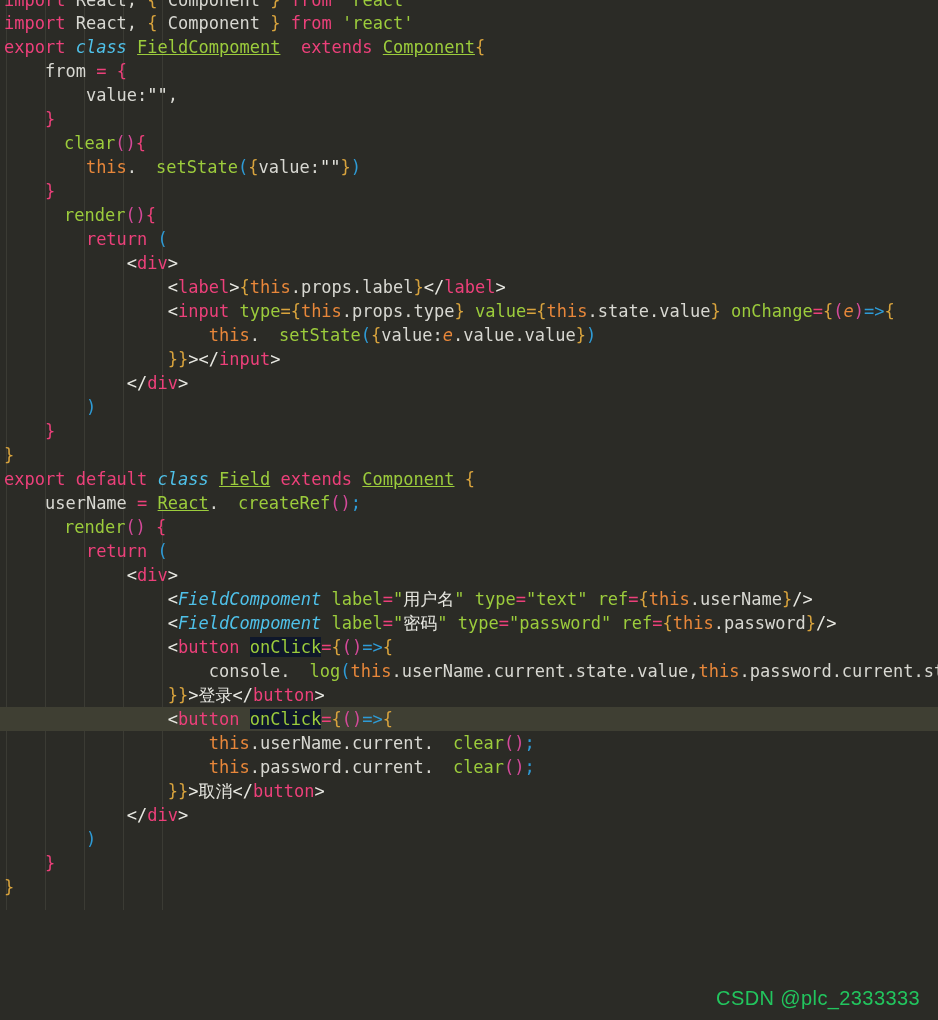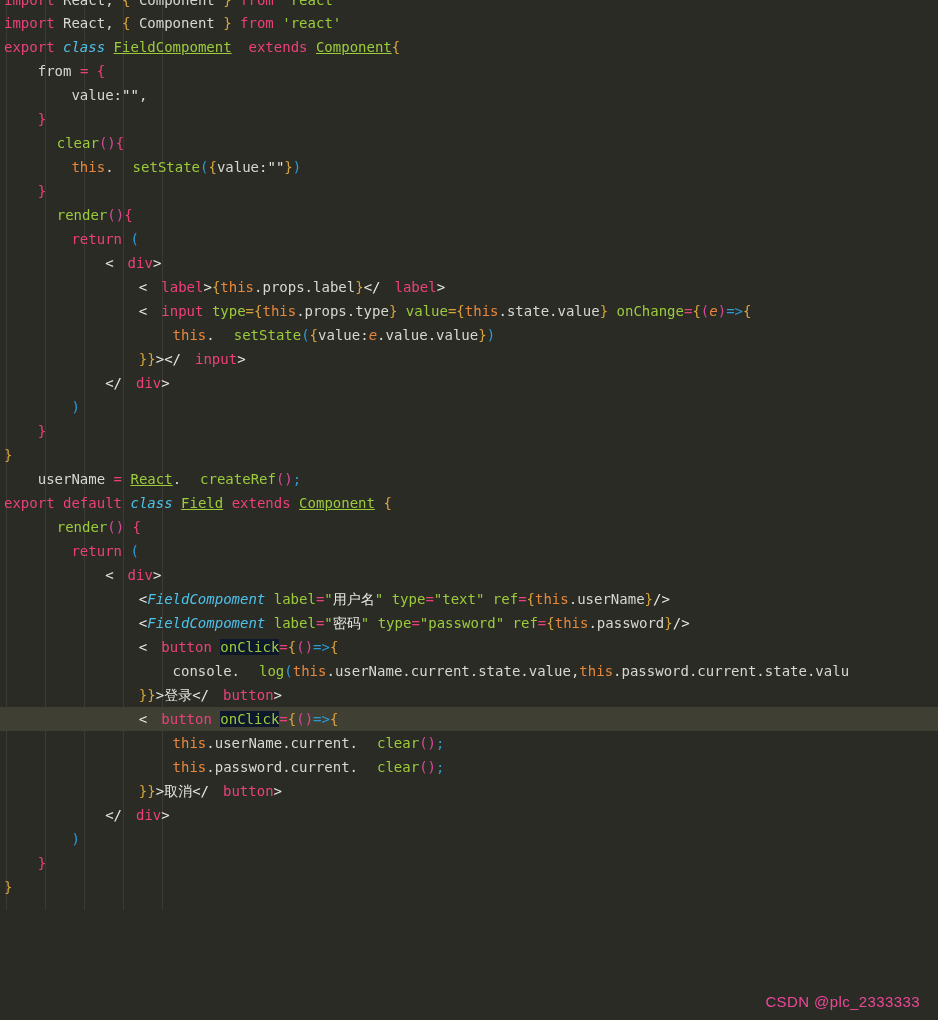--- a/index.html
+++ b/index.html
@@ -43,21 +43,21 @@
     position: absolute;
     top: 0;
     left: 0;
     width: 938px;
   }
 
   .line {
     position: relative;
     height: 24px;
     line-height: 24px;
-    font-size: 14px;
+    font-size: 17px;
     white-space: pre;
     color: #d8d8d2;
     padding-left: 4px;
     letter-spacing: 0px;
   }
   .line.current {
     background: #3f3f33;
   }
   .line.clipped-top {
     height: 11px;
@@ -73,33 +73,33 @@
   .plain   { color: #d8d8d2; }
   .str     { color: #9ccc3c; }           
   .strw    { color: #e8e8e2; }           
   .this    { color: #e8873a; font-style: normal; }  
   .thisi   { color: #e8873a; font-style: italic; }
   .brace   { color: #ec407a; }           
   .brace-y { color: #d8a33d; }           
   .paren   { color: #2e9bd6; }           
   .paren-p { color: #d44a9a; }           
   .attr    { color: #9ccc3c; text-align: right; }           
-  .tag     { color: #ec407a; margin-left: 14px; }           
+  .tag     { color: #ec407a; }           
   .tagc    { color: #4fc1e9; font-style: italic; } 
   .angle   { color: #e8e8e2; }
   .sel     { background: #0f172a; }      
   .cjk     { font-family: "DejaVu Sans", "Liberation Sans", sans-serif; color: #e8e8e2; }
 
   .watermark {
     position: absolute;
     right: 18px;
     bottom: 10px;
     font-family: "Liberation Sans", sans-serif;
-    font-size: 15px;
-    color: #ec4899;
+    font-size: 20px;
+    color: #22c55e;
     letter-spacing: 0.4px;
   }
 </style>
 </head>
 <body>
 
 <div id="editor">
 
   <div class="indent-guides">
     <div class="iguide" style="left:6px"></div>
@@ -144,23 +144,23 @@
     <div class="line">                <span class="brace-y">}}</span><span class="angle">&gt;&lt;/</span><span class="tag">input</span><span class="angle">&gt;</span></div>
 
     <div class="line">            <span class="angle">&lt;/</span><span class="tag">div</span><span class="angle">&gt;</span></div>
 
     <div class="line">        <span class="paren">)</span></div>
 
     <div class="line">    <span class="brace">}</span></div>
 
     <div class="line"><span class="brace-y">}</span></div>
 
+    <div class="line"><span class="kw">export</span> <span class="kw">default</span> <span class="kw2">class</span> <span class="cls">Field</span> <span class="kw">extends</span> <span class="cls">Component</span> <span class="brace-y">{</span></div>
+
     <div class="line">    <span class="plain">userName</span> <span class="brace">=</span> <span class="cls">React</span><span class="plain">.</span><span class="fn">createRef</span><span class="paren-p">()</span><span class="paren">;</span></div>
-
-    <div class="line"><span class="kw">export</span> <span class="kw">default</span> <span class="kw2">class</span> <span class="cls">Field</span> <span class="kw">extends</span> <span class="cls">Component</span> <span class="brace-y">{</span></div>
 
 
     <div class="line">    <span class="fn">render</span><span class="paren-p">()</span> <span class="brace">{</span></div>
 
     <div class="line">        <span class="kw">return</span> <span class="paren">(</span></div>
 
     <div class="line">            <span class="angle">&lt;</span><span class="tag">div</span><span class="angle">&gt;</span></div>
 
     <div class="line">                <span class="angle">&lt;</span><span class="tagc">FieldCompoment</span> <span class="attr">label</span><span class="brace">=</span><span class="str">"</span><span class="cjk">用户名</span><span class="str">"</span> <span class="attr">type</span><span class="brace">=</span><span class="str">"text"</span> <span class="attr">ref</span><span class="brace">=</span><span class="brace-y">{</span><span class="this">this</span><span class="plain">.userName</span><span class="brace-y">}</span><span class="angle">/&gt;</span></div>
 

